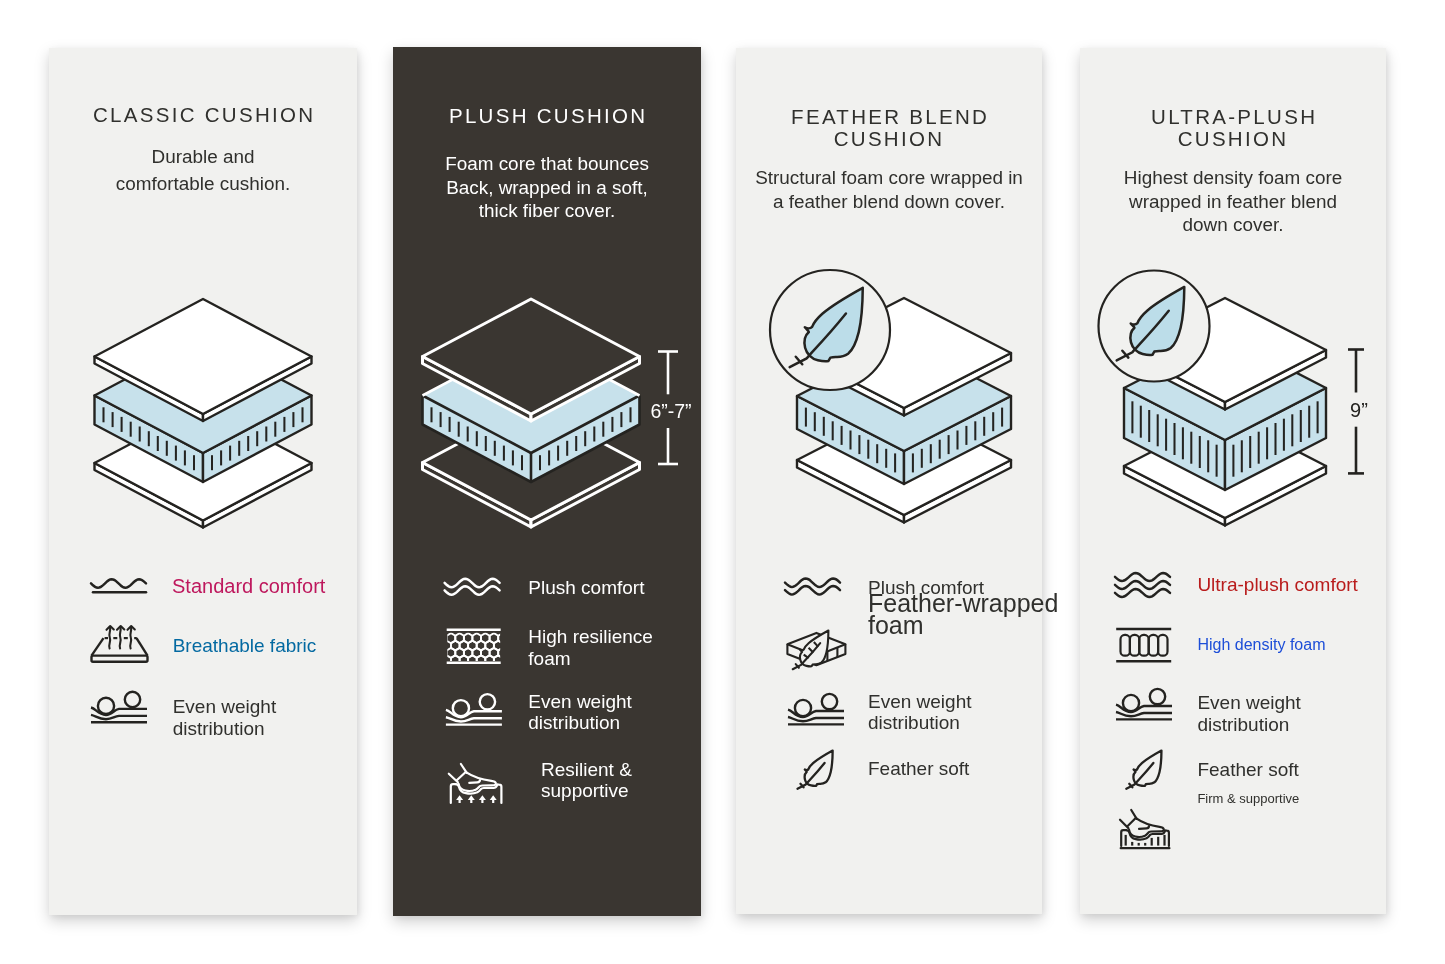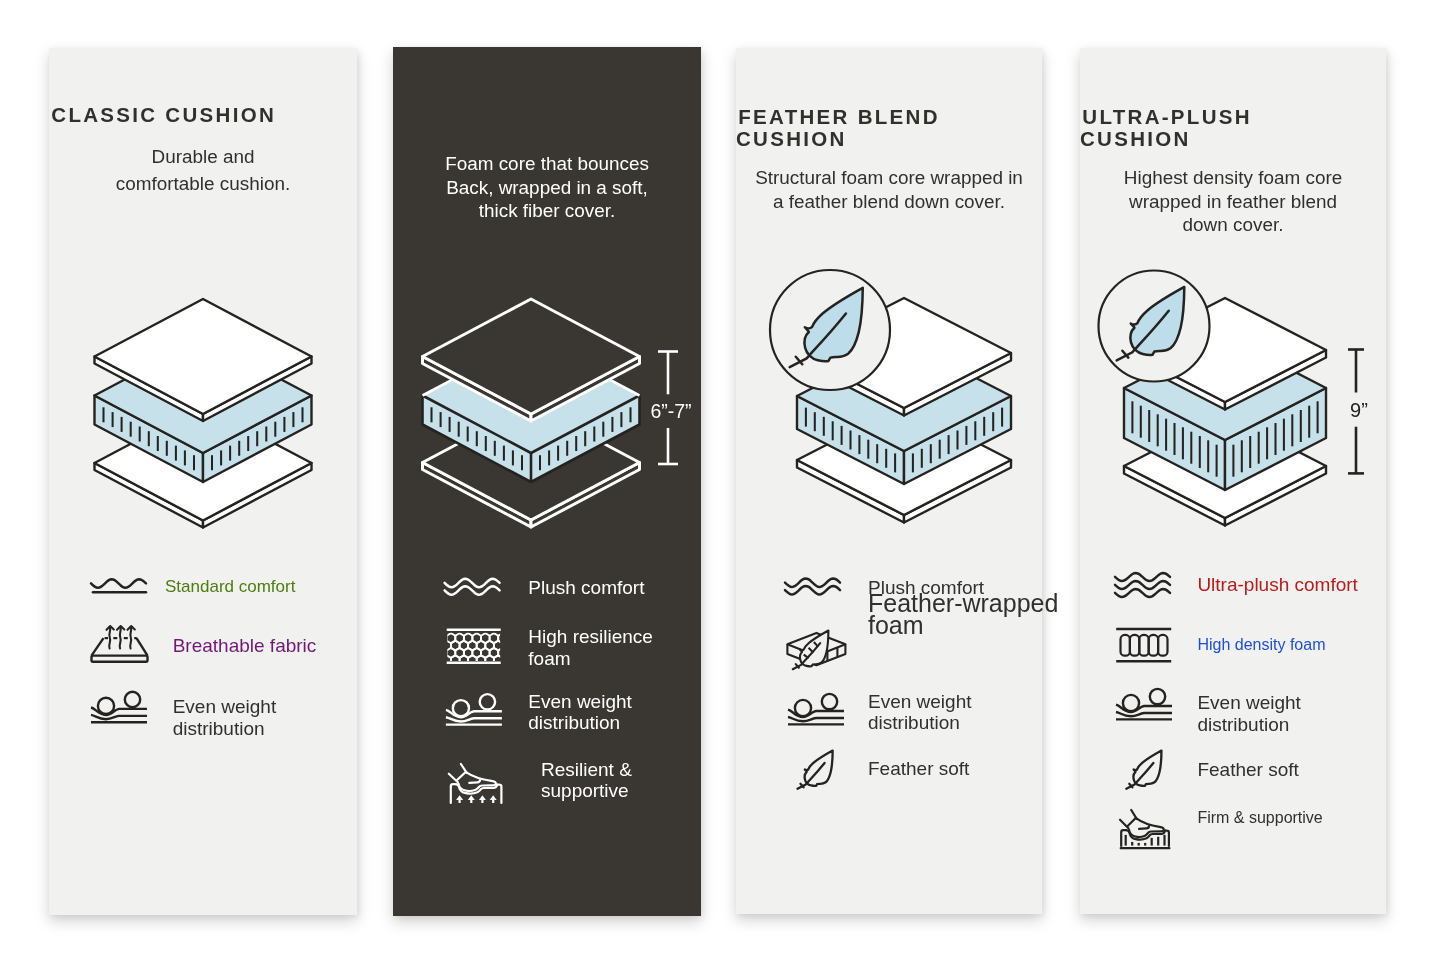--- a/index.html
+++ b/index.html
@@ -1,20 +1,20 @@
 <!DOCTYPE html>
 <html><head><meta charset="utf-8">
 <style>
 * { margin:0; padding:0; box-sizing:border-box; }
 html,body { width:1445px; height:964px; background:#ffffff; overflow:hidden;
   font-family:"Liberation Sans", sans-serif; }
 .card { position:absolute; box-shadow:0 6px 14px rgba(0,0,0,0.18), 2px 2px 6px rgba(0,0,0,0.06); }
 .card.light { background:#f1f1ef; color:#30302d; }
 .card.dark  { background:#3a3631; color:#fff; }
-.title { position:absolute; width:100%; font-size:20.5px; font-weight:bold;
+.title { position:absolute; width:100%; text-align:center; font-size:20.5px; font-weight:normal;
   letter-spacing:2.3px; text-indent:2.3px; line-height:24px; }
 .dark .title { color:#fff; }
 .desc { position:absolute; width:100%; text-align:center; font-size:18.9px; }
 </style></head>
 <body>
 
 <div class="card light" style="left:49px;top:48px;width:308px;height:867px">
  <div class="title" style="top:55px">CLASSIC CUSHION</div>
  <div class="desc" style="top:95px;line-height:27px">Durable and<br>comfortable cushion.</div>
  <svg width="308" height="867" viewBox="0 0 308 867" style="position:absolute;left:0;top:0">
@@ -63,25 +63,26 @@
       <path d="M71.1,600.4 C69.3,597.1 73.0,593.6 71.3,589.6 C69.8,586.1 72.2,583.6 71.6,580.3000000000001" fill="none" stroke="#242320" stroke-width="2.1" stroke-linecap="round"></path>
       <path d="M68.0,581.8000000000001 L71.7,578.1 L75.3,581.5" fill="none" stroke="#242320" stroke-width="2.1" stroke-linecap="round" stroke-linejoin="round"></path>
       <path d="M81.6,600.4 C79.8,597.1 83.5,593.6 81.8,589.6 C80.3,586.1 82.7,583.6 82.1,580.3000000000001" fill="none" stroke="#242320" stroke-width="2.1" stroke-linecap="round"></path>
       <path d="M78.5,581.8000000000001 L82.2,578.1 L85.8,581.5" fill="none" stroke="#242320" stroke-width="2.1" stroke-linecap="round" stroke-linejoin="round"></path>
       <circle cx="57" cy="657.9" r="8.1" fill="none" stroke="#242320" stroke-width="2.4"></circle>
       <circle cx="83.5" cy="651.5" r="7.7" fill="none" stroke="#242320" stroke-width="2.4"></circle>
       <path d="M42,659.5 C47,660.6999999999999 49,666.5 57,667.0 C63,667.0 65,661.8 70,660.9 L98,660.9" fill="none" stroke="#242320" stroke-width="2.4"></path>
       <path d="M42,666.9 C47,667.9 49,670.9 57,671.1999999999999 C63,671.1999999999999 65,668.5 70,667.9 L98,667.9" fill="none" stroke="#242320" stroke-width="2.4"></path>
       <line x1="42" y1="674.3" x2="98" y2="674.3" stroke="#242320" stroke-width="2.4"></line>
     </svg>
- <div style="position:absolute;left:116px;top:528.2px;font-size:17px;line-height:21.5px;color:#4d7c0f;white-space:nowrap">Standard comfort</div>
- <div style="position:absolute;left:123.69999999999999px;top:587.2px;font-size:19.0px;line-height:21.5px;color:#701a75;white-space:nowrap">Breathable fabric</div>
+ <div style="position:absolute;left:123px;top:528.2px;font-size:20px;line-height:21.5px;color:#be185d;white-space:nowrap">Standard comfort</div>
+ <div style="position:absolute;left:123.69999999999999px;top:587.2px;font-size:19.0px;line-height:21.5px;color:#0369a1;white-space:nowrap">Breathable fabric</div>
  <div style="position:absolute;left:123.69999999999999px;top:648.4px;font-size:19.0px;line-height:21.5px;color:#30302d;white-space:nowrap">Even weight<br>distribution</div>
 </div>
 <div class="card dark" style="left:393px;top:47px;width:308px;height:869px">
+ <div class="title" style="top:57px">PLUSH CUSHION</div>
  <div class="desc" style="top:105px;line-height:23.5px">Foam core that bounces<br>Back, wrapped in a soft,<br>thick fiber cover.</div>
  <svg width="308" height="869" viewBox="0 0 308 869" style="position:absolute;left:0;top:0">
       <polygon points="29.5,415.5 138.0,473.0 138.0,480.0 29.5,422.5" fill="#3a3631" stroke="#ffffff" stroke-width="3.0" stroke-linejoin="round"></polygon>
       <polygon points="246.5,415.5 138.0,473.0 138.0,480.0 246.5,422.5" fill="#3a3631" stroke="#ffffff" stroke-width="3.0" stroke-linejoin="round"></polygon>
       <polygon points="138.0,358.0 246.5,415.5 138.0,473.0 29.5,415.5" fill="#3a3631" stroke="#ffffff" stroke-width="3.0" stroke-linejoin="round"></polygon>
       <polygon points="29.5,348.5 138.0,406.0 138.0,435.0 29.5,377.5" fill="#c7e1eb"></polygon>
       <polygon points="246.5,348.5 138.0,406.0 138.0,435.0 246.5,377.5" fill="#c7e1eb"></polygon>
       <polygon points="138.0,291.0 246.5,348.5 138.0,406.0 29.5,348.5" fill="#c7e1eb"></polygon>
       <polyline points="29.5,348.5 138.0,406.0 246.5,348.5" fill="none" stroke="#242320" stroke-width="2.6" stroke-linejoin="round"></polyline>
       <polyline points="29.5,348.5 29.5,377.5 138.0,435.0 246.5,377.5 246.5,348.5" fill="none" stroke="#242320" stroke-width="2.6" stroke-linejoin="round"></polyline>
@@ -331,13 +332,13 @@
       <line x1="65.2" y1="794.9" x2="65.2" y2="797.6" stroke="#242320" stroke-width="2.2"></line>
       <line x1="71.7" y1="789.9" x2="71.7" y2="797.6" stroke="#242320" stroke-width="2.2"></line>
       <line x1="78.2" y1="788.8" x2="78.2" y2="797.6" stroke="#242320" stroke-width="2.2"></line>
       <line x1="84.5" y1="786.9" x2="84.5" y2="797.6" stroke="#242320" stroke-width="2.2"></line>
       <line x1="40.7" y1="800.1999999999999" x2="89.4" y2="800.1999999999999" stroke="#242320" stroke-width="2.2" stroke-linecap="round"></line>
     </svg>
  <div style="position:absolute;left:117.40000000000009px;top:526.2px;font-size:19.0px;line-height:21.5px;color:#b91c1c;white-space:nowrap">Ultra-plush comfort</div>
  <div style="position:absolute;left:117.40000000000009px;top:586.2px;font-size:16px;line-height:21.5px;color:#1d4ed8;white-space:nowrap">High density foam</div>
  <div style="position:absolute;left:117.40000000000009px;top:644.2px;font-size:19.0px;line-height:21.5px;color:#30302d;white-space:nowrap">Even weight<br>distribution</div>
  <div style="position:absolute;left:117.40000000000009px;top:710.8px;font-size:19.0px;line-height:21.5px;color:#30302d;white-space:nowrap">Feather soft</div>
- <div style="position:absolute;left:117.40000000000009px;top:759px;font-size:16px;line-height:21.5px;color:#30302d;white-space:nowrap">Firm &amp; supportive</div>
+ <div style="position:absolute;left:117.40000000000009px;top:740px;font-size:13px;line-height:21.5px;color:#30302d;white-space:nowrap">Firm &amp; supportive</div>
 </div>
 </body></html>

